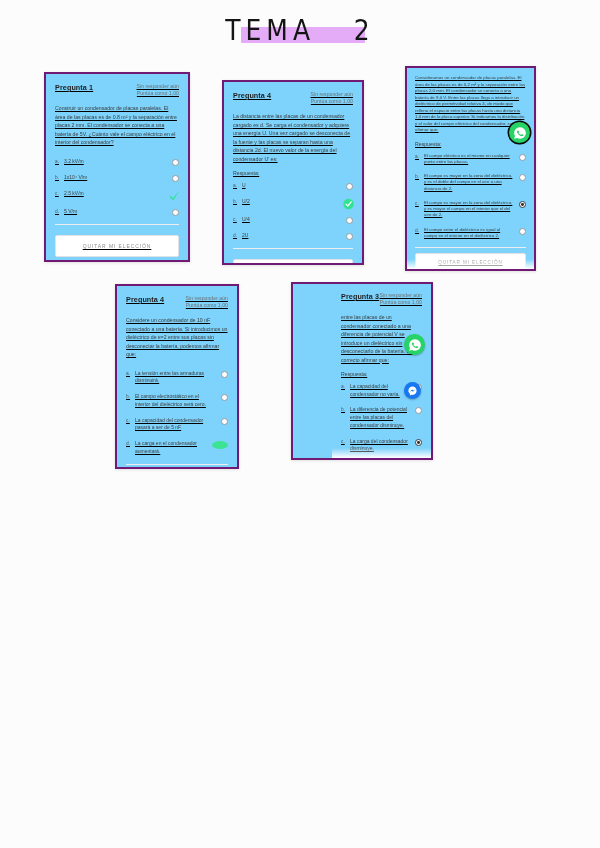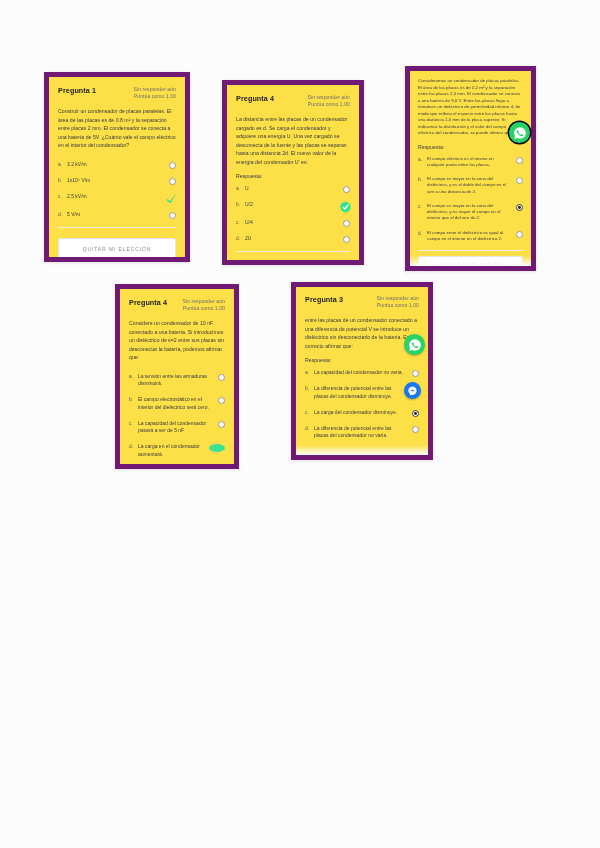--- a/index.html
+++ b/index.html
@@ -49,24 +49,25 @@
     letter-spacing: 5px;
     color: #141414;
     white-space: pre;
     transform: scaleY(1.12);
     display: inline-block;
   }
 
   
   .card {
     position: absolute;
-    background: #fde047;
-    border: 5px solid #701a75;
+    background: #7dd3fc;
+    border: 2px solid #701a75;
     box-shadow: 0 1px 3px rgba(0,0,0,.10), 0 0 1px rgba(0,0,0,.06);
     overflow: hidden;
+    text-decoration: underline;
   }
   .card-inner {
     padding: 9px 9px 8px 9px;
     height: 100%;
     position: relative;
   }
 
   .q-head {
     display: flex;
     justify-content: space-between;
@@ -197,34 +198,39 @@
   #card-q6 { left: 222px; top: 80px;  width: 142px; height: 185px; }
   #card-q5 { left: 405px; top: 66px;  width: 131px; height: 205px; }
   #card-q4 { left: 115px; top: 284px; width: 124px; height: 185px; }
   #card-q3 { left: 291px; top: 282px; width: 142px; height: 178px; }
 
   #card-q5 .card-inner { padding: 7px 8px 6px 8px; }
   #card-q5 .q-body { font-size: 4.4px; line-height: 1.48; }
   #card-q5 .opt-text { font-size: 4.4px; line-height: 1.42; }
   #card-q5 .clear-btn { margin-top: 5px; padding: 6px 0; font-size: 4.6px; }
 
-  #card-q3 .card-inner { padding: 8px 9px 7px 9px; }
+  #card-q3 .card-inner { padding: 8px 9px 7px 9px; margin-left: 39px; }
 
   .fade-bottom {
     position: absolute;
     left: 0; right: 0; bottom: 0;
     height: 10px;
     background: linear-gradient(to bottom, rgba(255,255,255,0), #ffffff);
   }
 </style>
 </head>
 <body>
 
 <div id="page">
 
+  <div class="title-wrap">
+    <span class="title-highlight">
+      <span class="title-text">TEMA   2</span>
+    </span>
+  </div>
 
   <div class="card" id="card-q1">
     <div class="card-inner">
       <div class="q-head">
         <div class="q-num">Pregunta 1</div>
         <div class="q-meta">
           <div>Sin responder aún</div>
           <div>Puntúa como 1,00</div>
         </div>
       </div>

